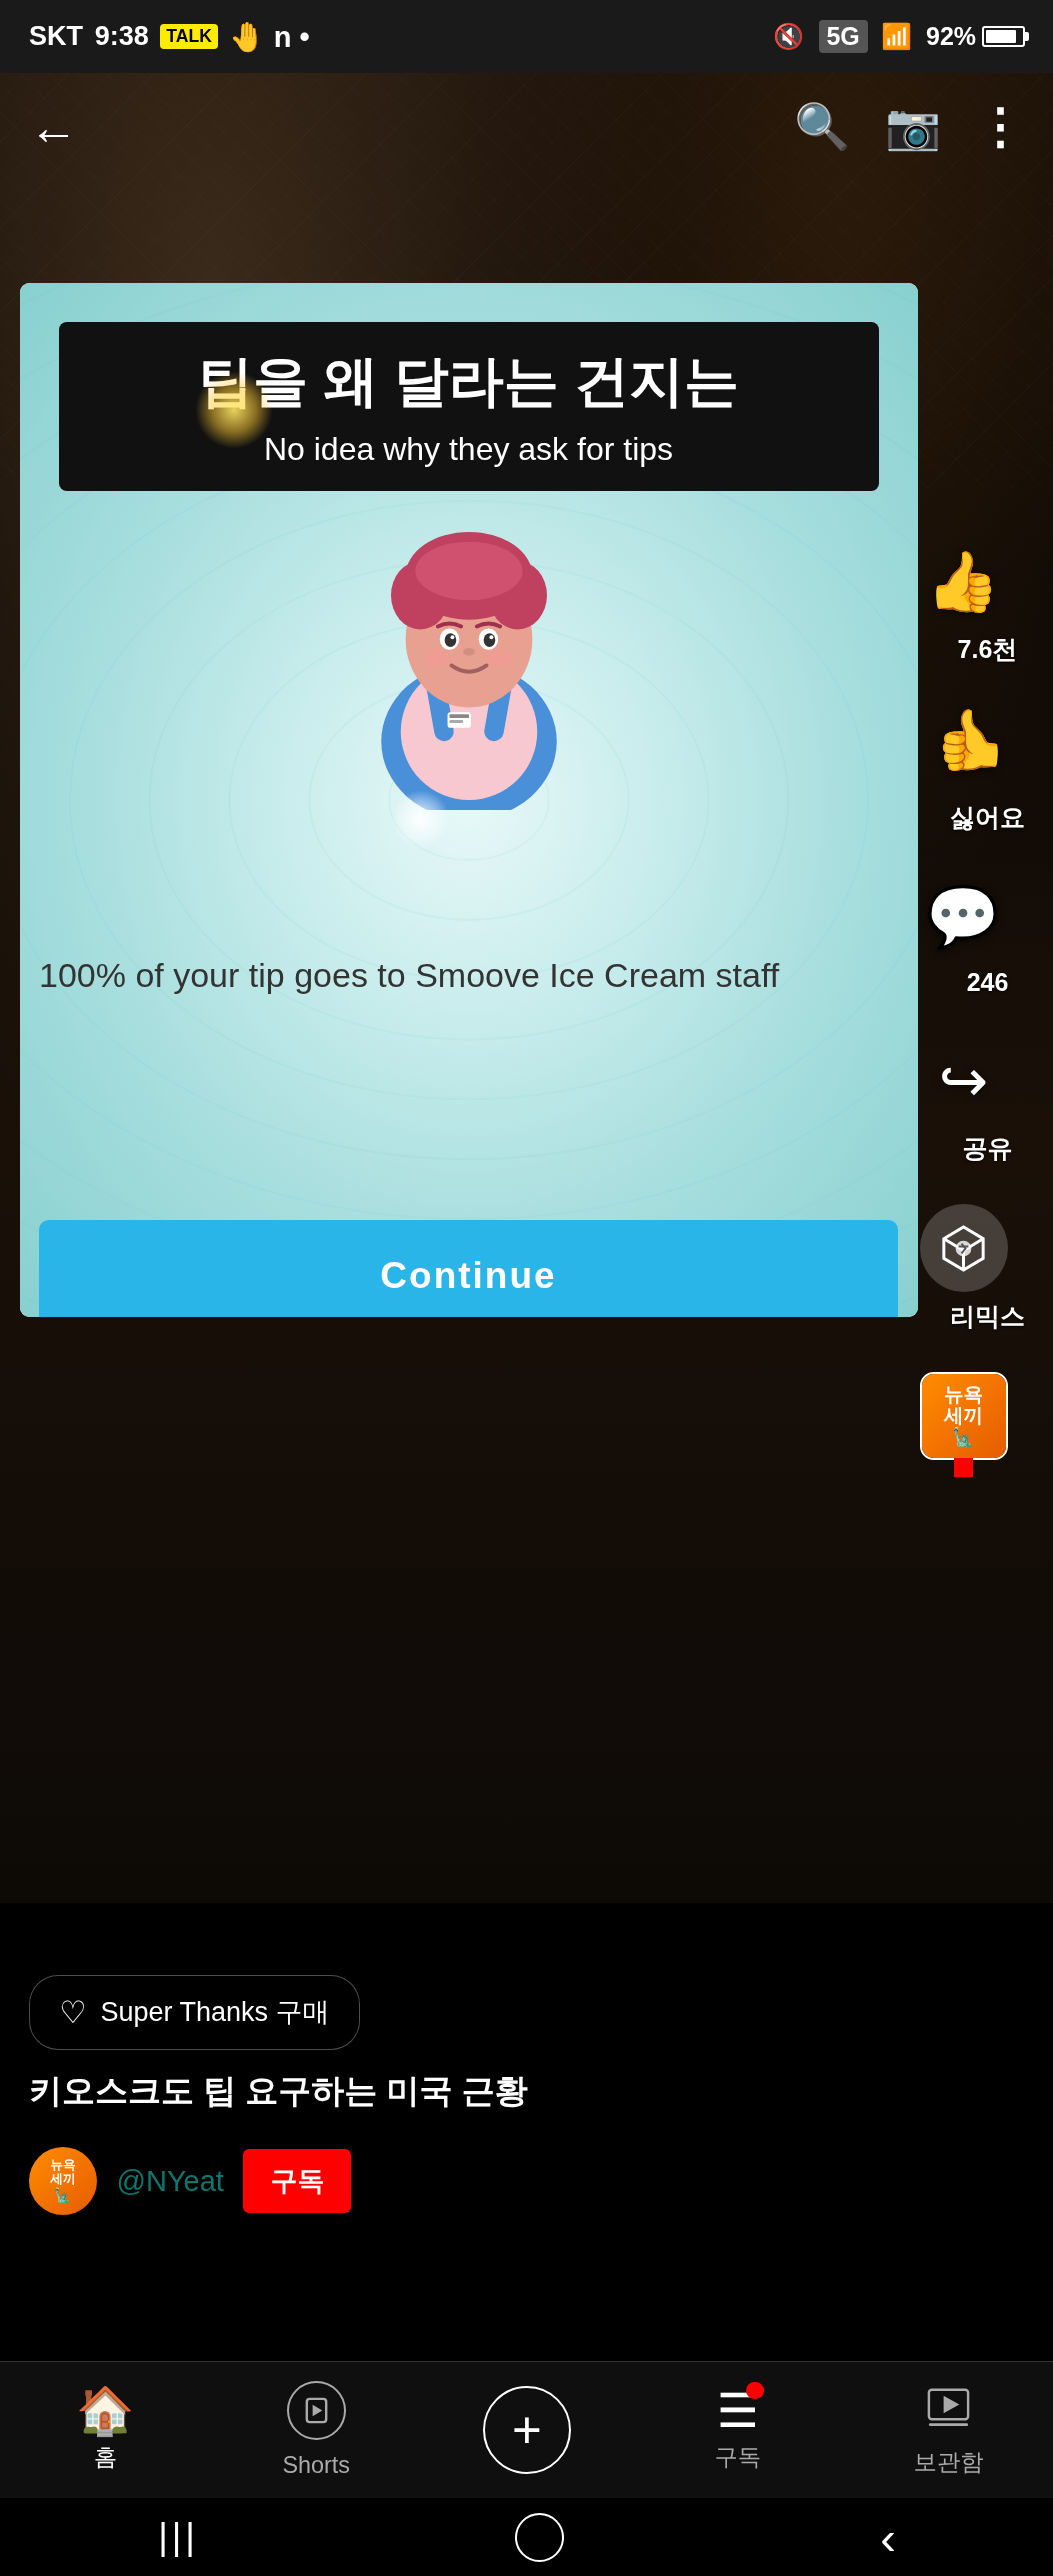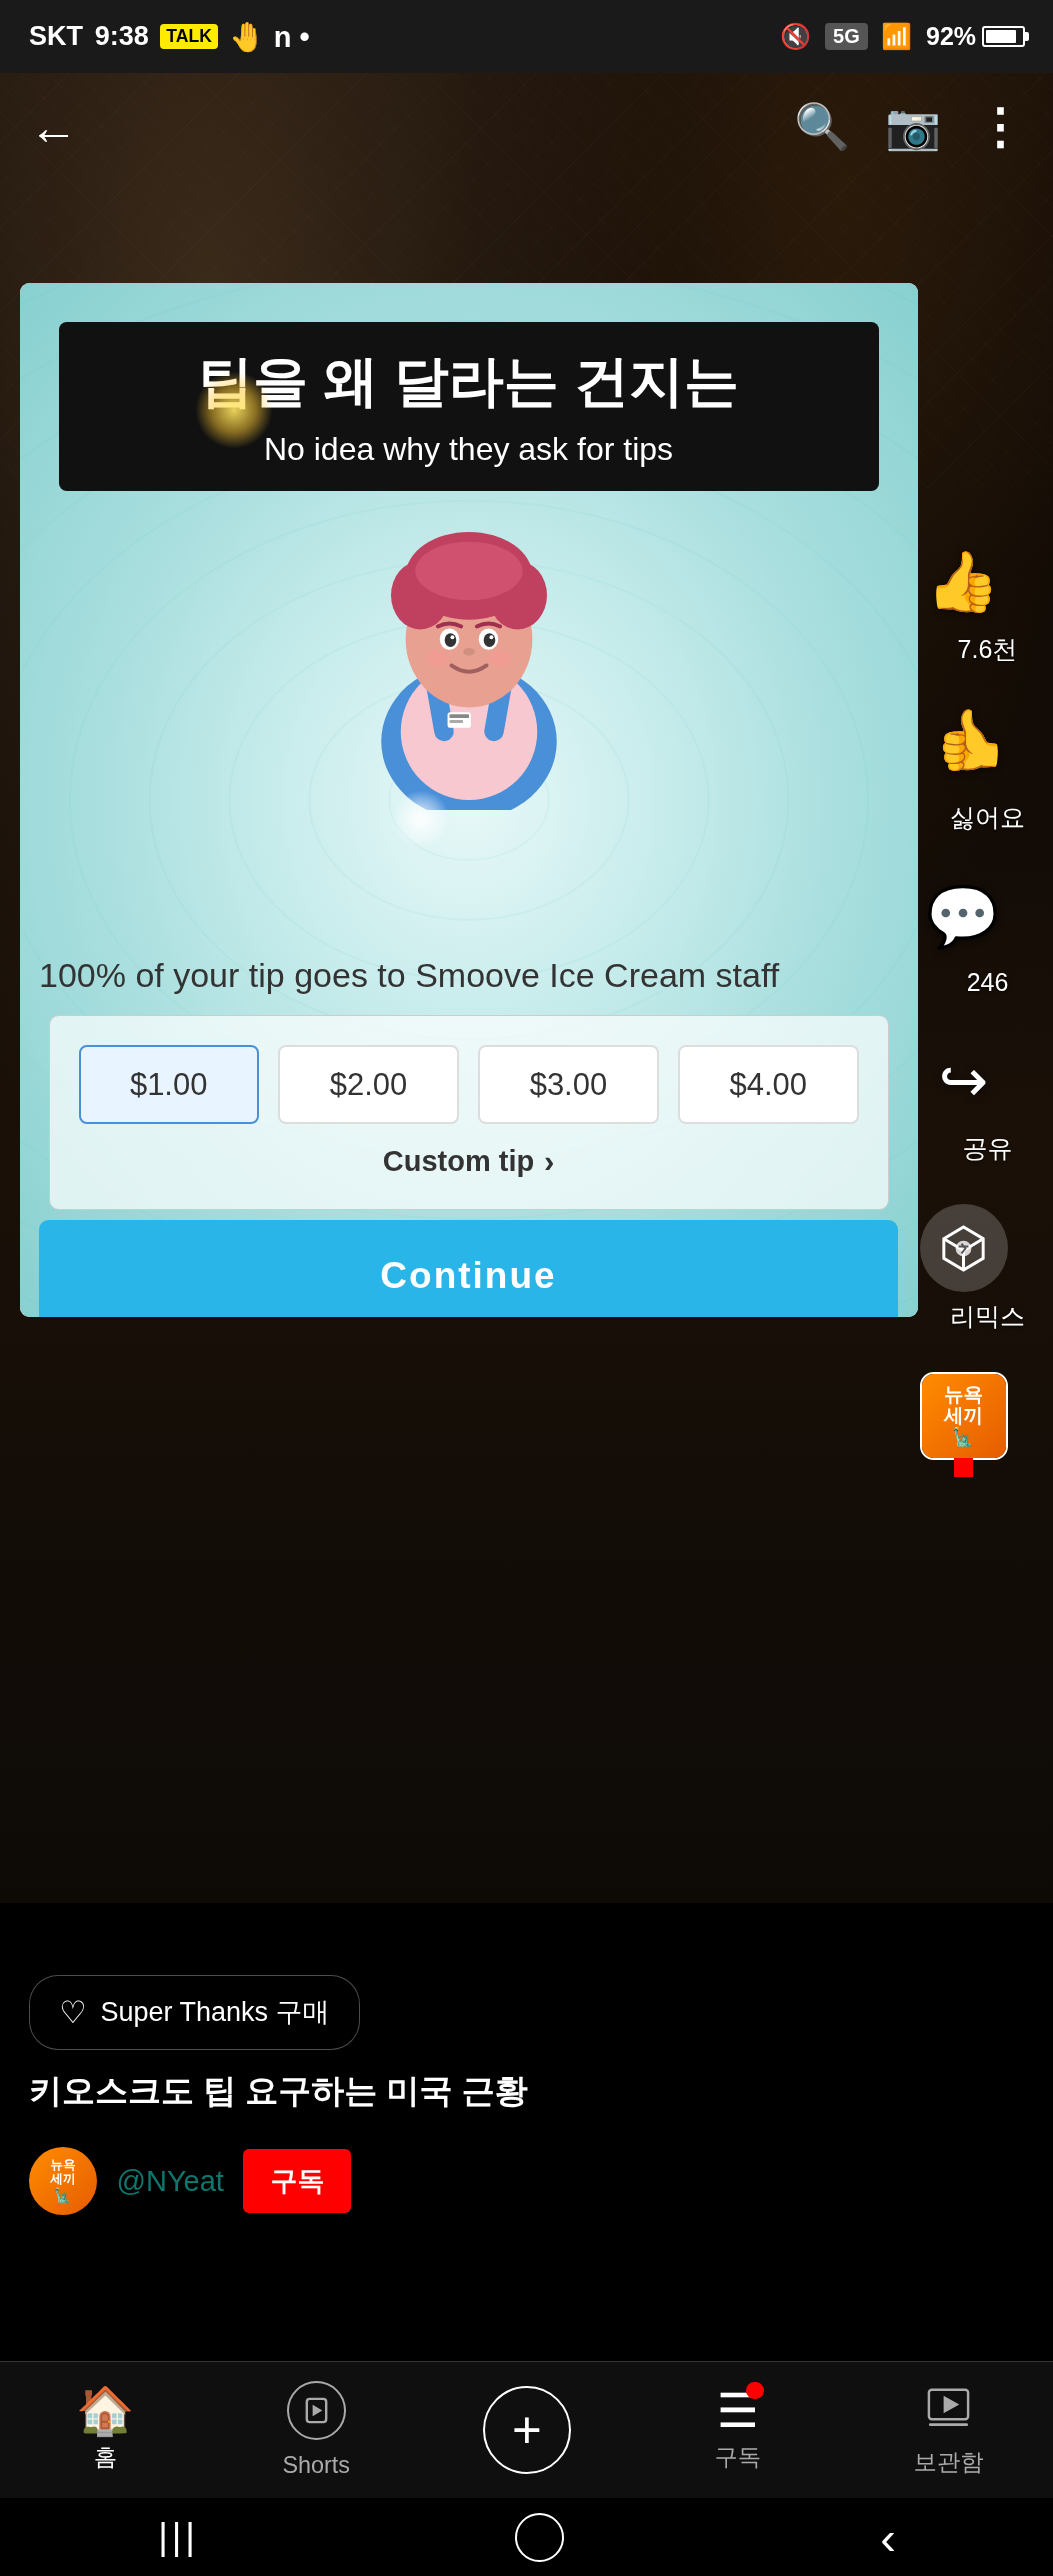--- a/index.html
+++ b/index.html
@@ -339,21 +339,21 @@
       align-items: center;
       justify-content: center;
       font-size: 59px;
       color: white;
       filter: drop-shadow(0 2px 3.9px rgba(0,0,0,0.5));
     }
 
     .action-label {
       color: white;
       font-size: 25px;
-      font-weight: 400;
+      font-weight: 700;
       text-shadow: 0 1px 2.9px rgba(0,0,0,0.8);
       margin-left: 48px;
     }
 
     
     .bottom-info {
       position: absolute;
       bottom: 361px;
       left: 0;
       right: 0;
@@ -530,21 +530,21 @@
 
 <div class="status-bar">
   <div class="status-left">
     <span>SKT</span>
     <span>9:38</span>
     <span class="talk-icon">TALK</span>
     <span style="font-size:29px;">🤚 n •</span>
   </div>
   <div class="status-right">
     <span>🔇</span>
-    <span style="font-size:20px; font-weight:700; background:#555; padding:2px 7.8px; border-radius:3.9px;">5G</span>
+    <span style="font-size:25px; font-weight:700; background:#555; padding:2px 7.8px; border-radius:3.9px;">5G</span>
     <span>📶</span>
     <div class="battery">
       <span>92%</span>
       <div class="battery-icon">
         <div class="battery-fill"></div>
       </div>
     </div>
   </div>
 </div>
 
@@ -633,32 +633,20 @@
         <rect x="120" y="248" width="14" height="3" rx="1" fill="#aaa"></rect>
       </svg>
     </div>
 
     <div class="character-glow"></div>
 
     <div class="tip-info-text">
       <span>100% of your tip goes to Smoove Ice Cream staff</span>
     </div>
 
-    <div class="tip-options-container">
-      <div class="tip-options">
-        <div class="tip-option selected">$1.00</div>
-        <div class="tip-option">$2.00</div>
-        <div class="tip-option">$3.00</div>
-        <div class="tip-option">$4.00</div>
-      </div>
-      <div class="custom-tip-row">
-        <span>Custom tip</span>
-        <span style="font-size:31px;">›</span>
-      </div>
-    </div>
 
     <div class="continue-btn">
       <span>Continue</span>
     </div>
   </div>
 
   <div class="action-panel">
 
     <div class="action-btn">
       <div class="action-icon">👍</div>

